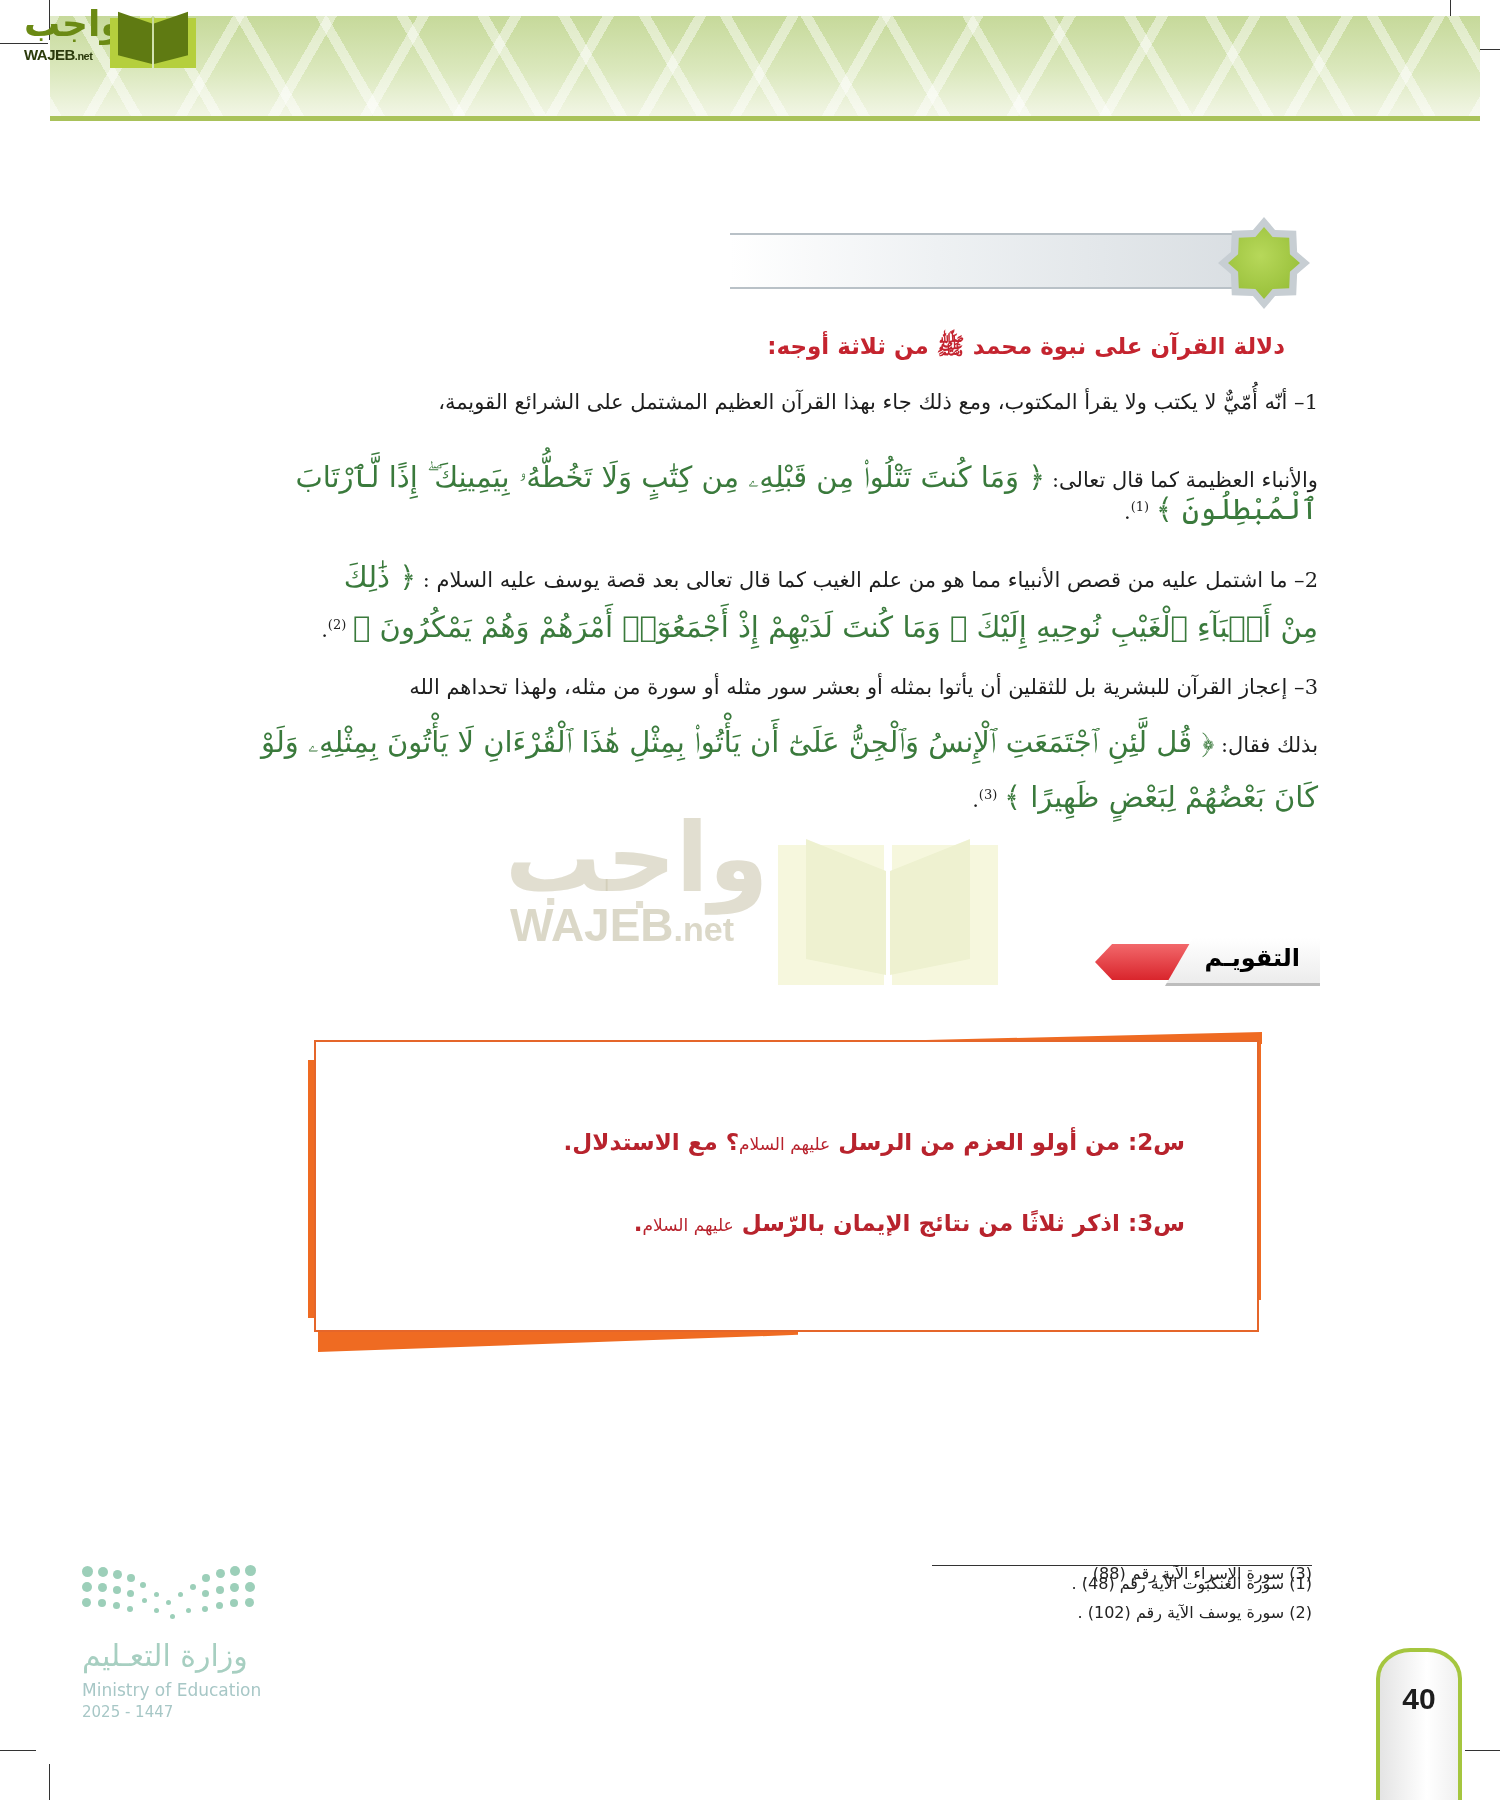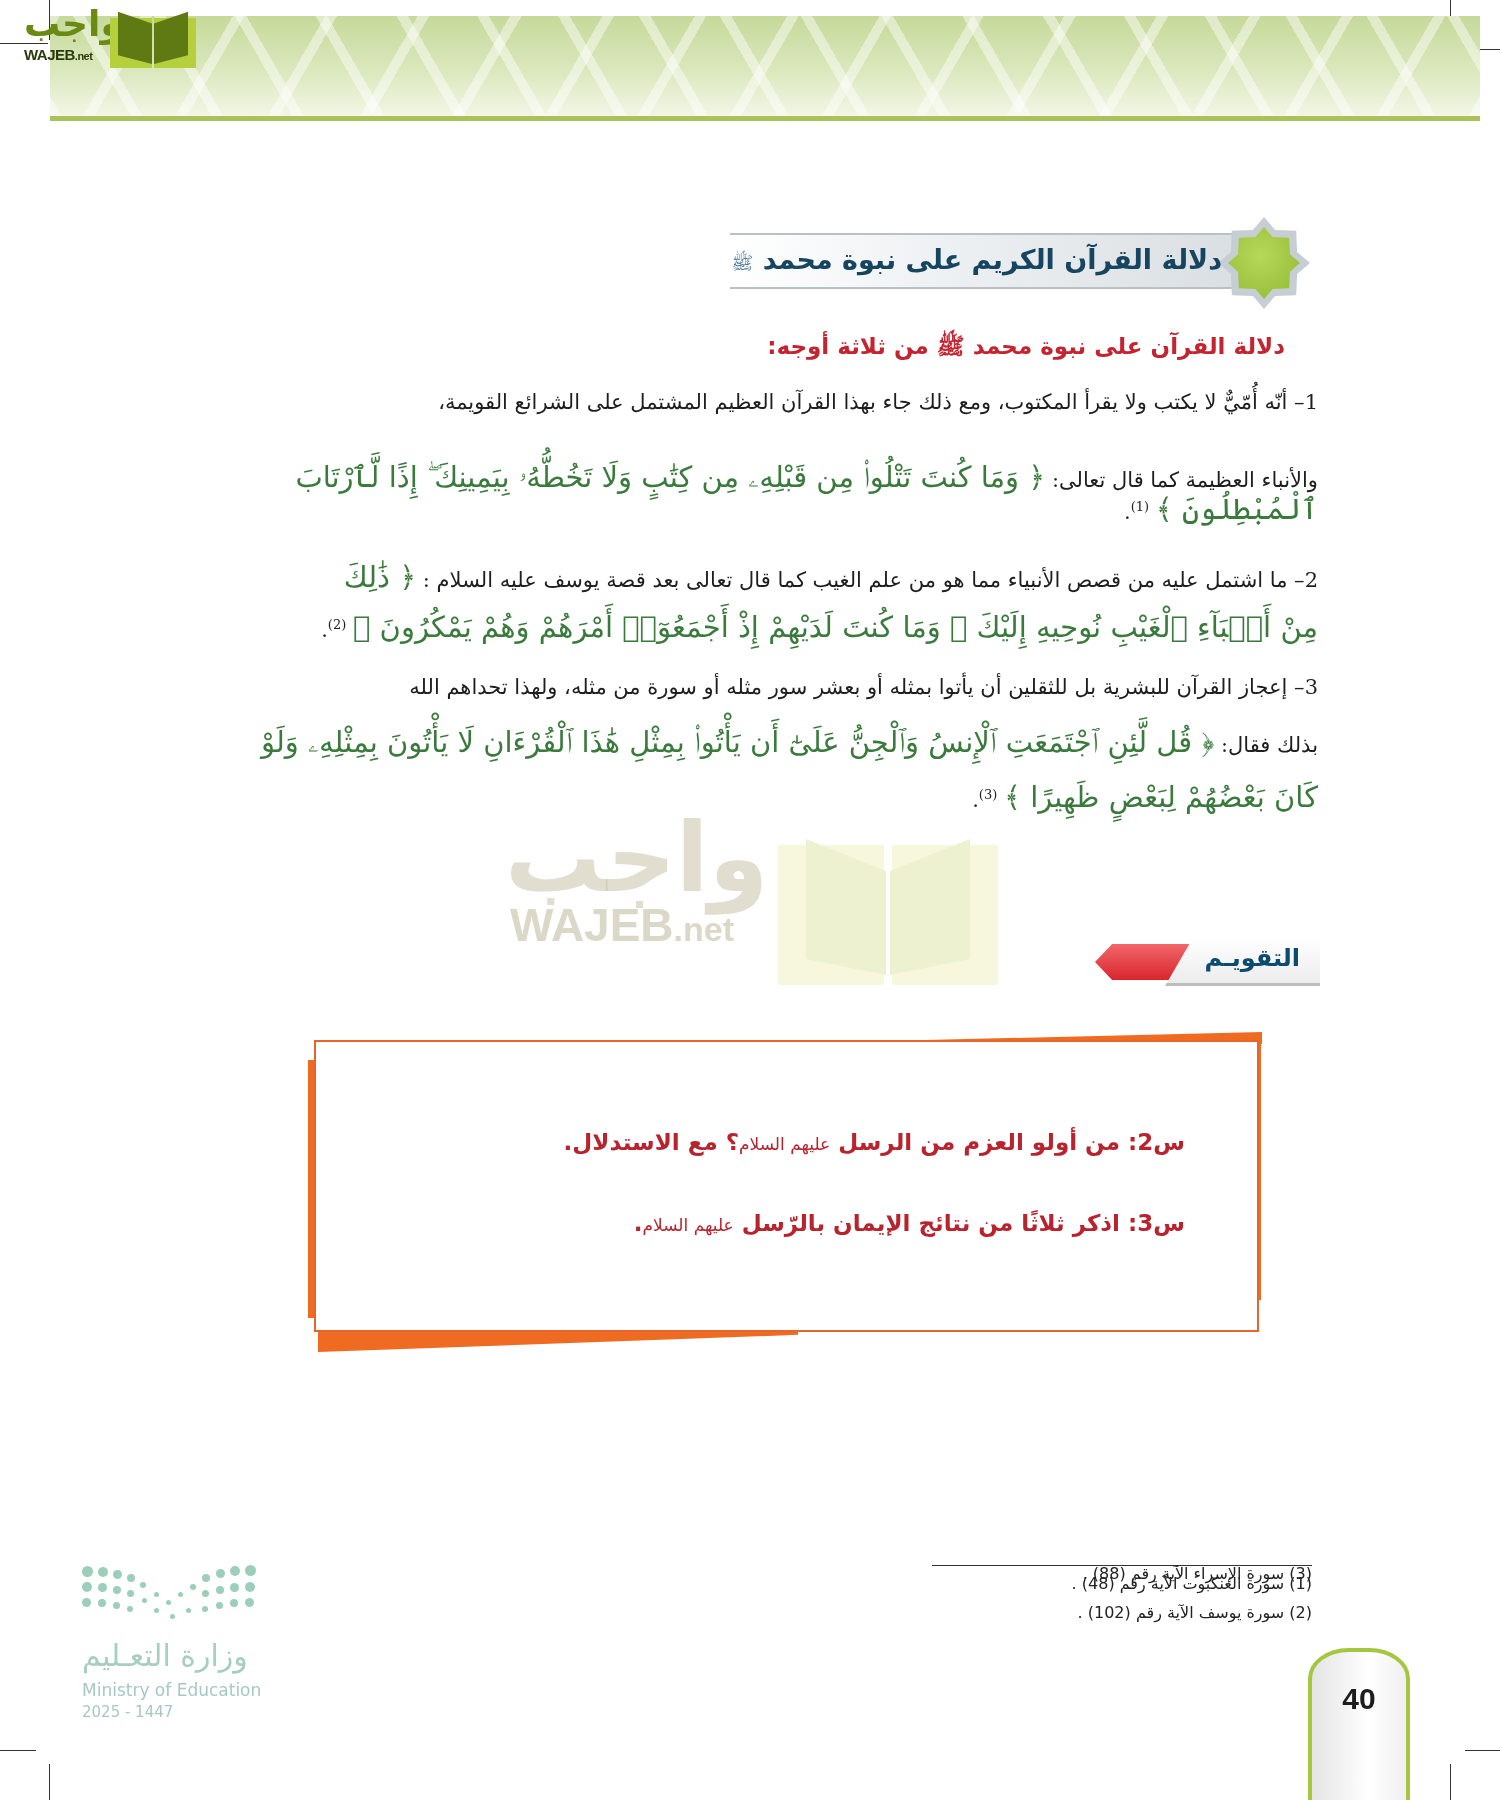--- a/index.html
+++ b/index.html
@@ -59,21 +59,21 @@
 
   
   .wm-ar { position: absolute; left: 505px; top: 808px; font-family: "DejaVu Sans", sans-serif; font-weight: bold; font-size: 96px; color: rgba(200,195,170,0.55); direction: rtl; line-height: 100px; }
   .wm-en { position: absolute; left: 510px; top: 898px; font-family: "Liberation Sans", sans-serif; font-weight: bold; font-size: 46px; color: rgba(200,195,170,0.65); }
   .wm-en small { font-size: 34px; }
 
   
   .eval-tab { position: absolute; left: 1095px; top: 938px; width: 225px; height: 50px; }
   .eval-red { position: absolute; left: 0; top: 6px; width: 95px; height: 36px; background: linear-gradient(180deg, #f2686b, #d9252c); clip-path: polygon(0 50%, 18% 0, 100% 0, 80% 100%, 18% 100%); }
   .eval-white { position: absolute; left: 70px; top: 0; width: 155px; height: 48px; background: linear-gradient(180deg, #ffffff, #ececec); clip-path: polygon(18% 0, 100% 0, 100% 100%, 0 100%); box-shadow: 0 3px 4px rgba(0,0,0,0.3); border-bottom: 3px solid #bdbdbd; }
-  .eval-label { position: absolute; right: 20px; top: 6px; direction: rtl; font-family: "DejaVu Sans", sans-serif; font-weight: bold; font-size: 24px; color: #0c4a6e; }
+  .eval-label { position: absolute; right: 20px; top: 6px; direction: rtl; font-family: "DejaVu Sans", sans-serif; font-weight: bold; font-size: 24px; color: #000000; }
 
   
   .q-accent-top { position: absolute; left: 760px; top: 1032px; width: 502px; height: 12px; background: #ef6b22; clip-path: polygon(0 100%, 100% 0, 100% 100%); }
   .q-accent-left { position: absolute; left: 308px; top: 1060px; width: 8px; height: 258px; background: #ef6b22; }
   .q-accent-right { position: absolute; left: 1255px; top: 1040px; width: 6px; height: 260px; background: #ef6b22; }
   .q-accent-bottom { position: absolute; left: 318px; top: 1330px; width: 480px; height: 22px; background: #ef6b22; clip-path: polygon(0 0, 100% 0, 100% 22%, 0 100%); }
   .q-box { position: absolute; left: 314px; top: 1040px; width: 945px; height: 292px; border: 2px solid #e5662a; background: #ffffff; }
   .q { position: absolute; right: 72px; direction: rtl; white-space: nowrap; font-family: "DejaVu Sans", sans-serif; font-weight: bold; font-size: 23px; color: #b8232d; }
   .q .hon { font-weight: normal; font-size: 17px; color: #b8232d; }
 
@@ -82,21 +82,21 @@
   .fn { position: absolute; right: 188px; direction: rtl; white-space: nowrap; font-family: "DejaVu Sans", sans-serif; font-size: 16px; color: #222; }
 
   
   .min-dots { position: absolute; left: 82px; top: 1562px; width: 184px; height: 64px; }
   .dot { position: absolute; border-radius: 50%; background: #9ccfb9; }
   .min-ar { position: absolute; left: 82px; top: 1638px; font-family: "DejaVu Sans", sans-serif; font-size: 30px; color: #a7cfc1; direction: rtl; letter-spacing: 1px; }
   .min-en { position: absolute; left: 82px; top: 1680px; font-family: "DejaVu Sans", sans-serif; font-size: 17px; color: #a7c7c6; }
   .min-yr { position: absolute; left: 82px; top: 1703px; font-family: "DejaVu Sans", sans-serif; font-size: 15px; color: #a7c7c6; }
 
   
-  .page-no { position: absolute; left: 1308px; top: 1648px; width: 102px; height: 152px; background: linear-gradient(90deg, #e4e4e4, #ffffff 60%, #f0f0f0); border: 4px solid #a5c63f; border-bottom: none; border-radius: 40% 40% 0 0 / 20% 20% 0 0; }
+  .page-no { position: absolute; left: 1376px; top: 1648px; width: 86px; height: 152px; background: linear-gradient(90deg, #e4e4e4, #ffffff 60%, #f0f0f0); border: 4px solid #a5c63f; border-bottom: none; border-radius: 40% 40% 0 0 / 20% 20% 0 0; }
   .page-no span { position: absolute; left: 0; right: 0; top: 30px; text-align: center; font-family: "Liberation Sans", sans-serif; font-weight: bold; font-size: 30px; color: #1d1d1d; }
 </style>
 </head>
 <body>
 
 <div class="crop" style="left:0;top:43px;width:48px;height:1px;"></div>
 <div class="crop" style="left:49px;top:0;width:1px;height:40px;"></div>
 <div class="crop" style="left:1450px;top:0;width:1px;height:36px;"></div>
 <div class="crop" style="left:1464px;top:49px;width:36px;height:1px;"></div>
 <div class="crop" style="left:0;top:1750px;width:36px;height:1px;"></div>
@@ -115,24 +115,20 @@
     <div class="pg" style="left:44px;top:12px;width:42px;height:50px;background:#b5cf3d;"></div>
     <div class="pg" style="left:8px;top:0;width:34px;height:58px;background:#5f7a12;clip-path:polygon(0 10%,100% 30%,100% 100%,0 85%);"></div>
     <div class="pg" style="left:44px;top:0;width:34px;height:58px;background:#5f7a12;clip-path:polygon(0 30%,100% 10%,100% 85%,0 100%);"></div>
   </div>
 </div>
 
 <div class="sec-head">
   <div class="sec-bar"></div>
   <div class="sec-badge"></div>
   <div class="sec-badge-inner"></div>
-  <div class="sec-title">
-    <span>دلالة القرآن الكريم على نبوة محمد</span>
-    <span class="saw">ﷺ</span>
-  </div>
 </div>
 
 <div class="subhead">دلالة القرآن على نبوة محمد ﷺ من ثلاثة أوجه:</div>
 
 <div class="line" style="top:390px;">1– أنّه أُمّيٌّ لا يكتب ولا يقرأ المكتوب، ومع ذلك جاء بهذا القرآن العظيم المشتمل على الشرائع القويمة،</div>
 <div class="line" style="top:460px;">
   <span>والأنباء العظيمة كما قال تعالى:</span>
   <span class="ayah">﴿ وَمَا كُنتَ تَتْلُوا۟ مِن قَبْلِهِۦ مِن كِتَٰبٍ وَلَا تَخُطُّهُۥ بِيَمِينِكَ ۖ إِذًا لَّٱرْتَابَ</span>
 </div>
 <div class="line" style="top:492px;">

